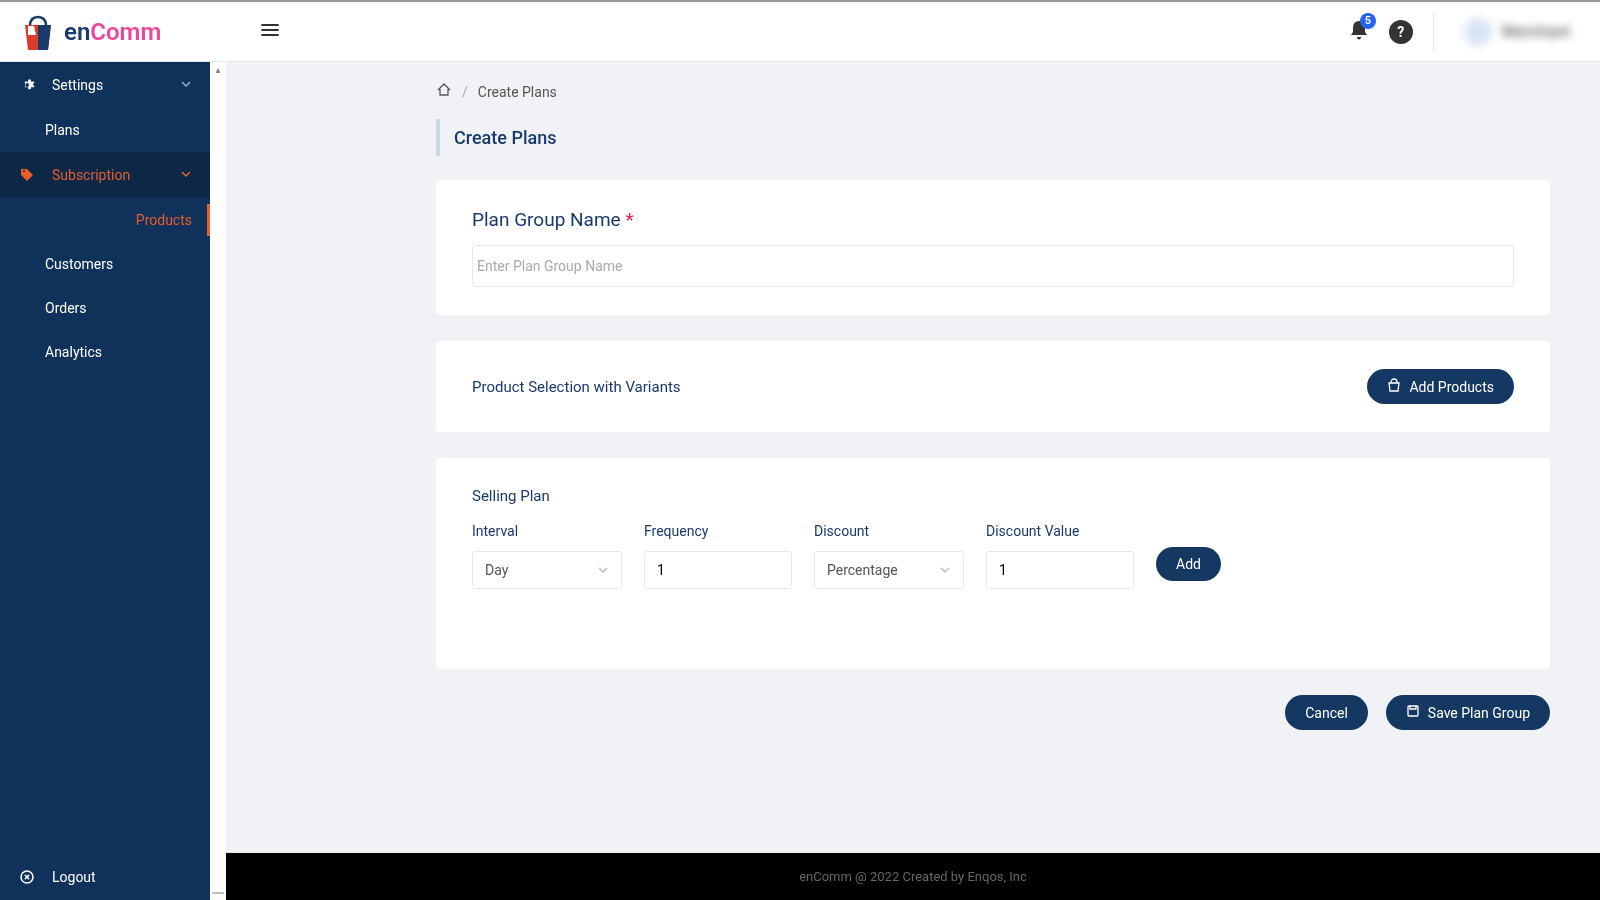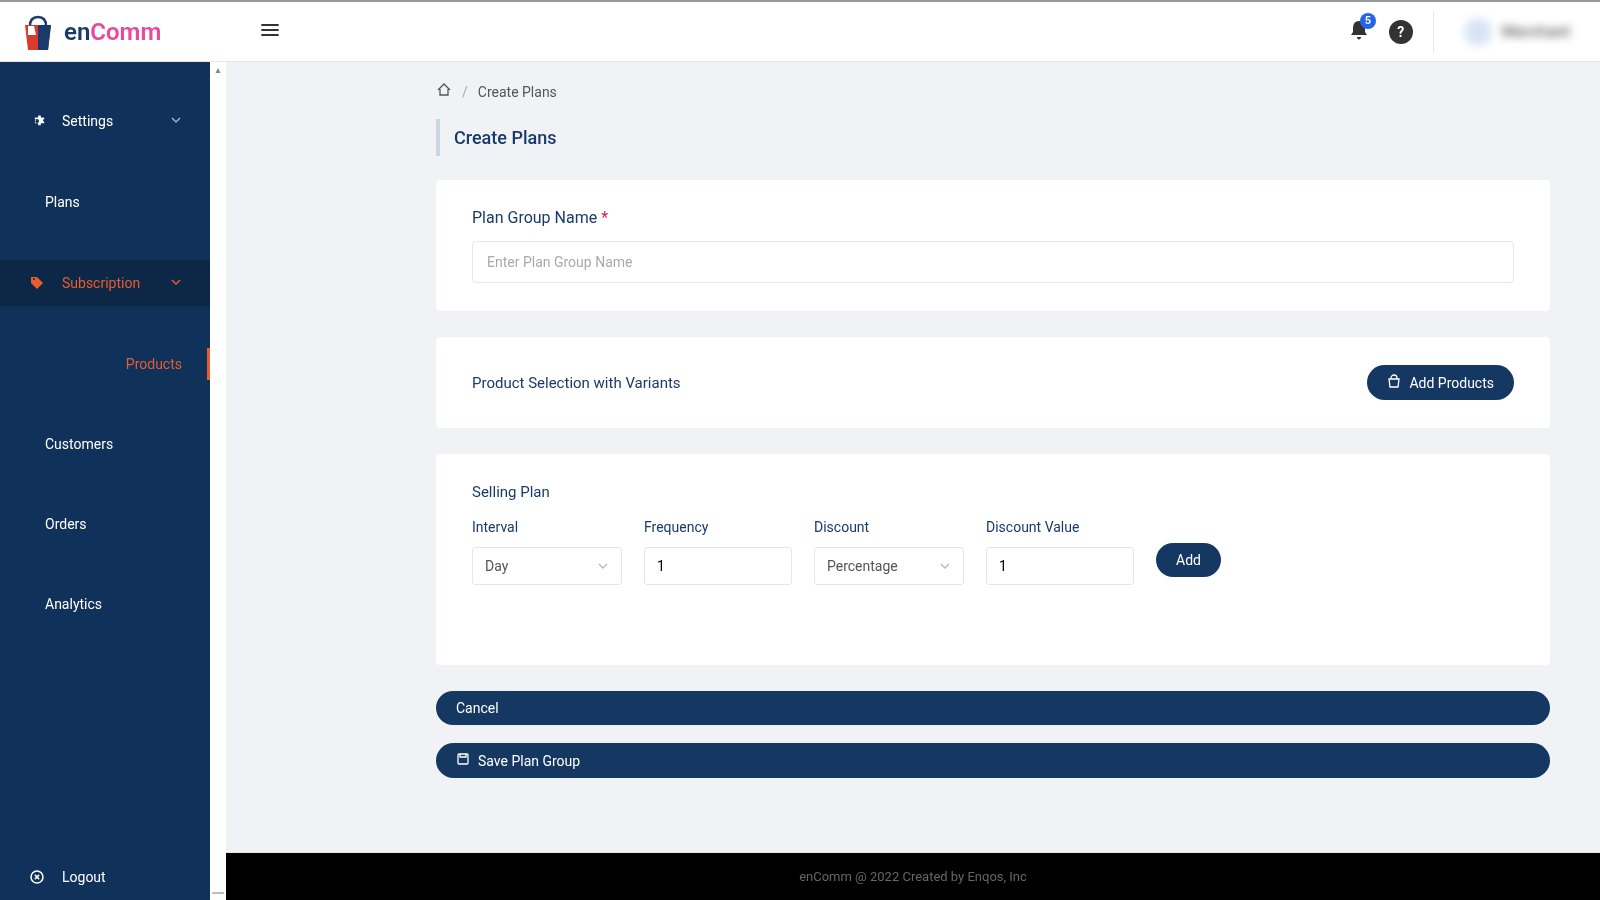--- a/index.html
+++ b/index.html
@@ -34,22 +34,22 @@
   color: #666; font-weight: 500; padding: 5px 10px;
 }
 .user-avatar { width: 28px; height: 28px; background: #d8e4f5; border-radius: 50%; }
 
 .layout { display: flex; height: calc(100% - 62px); }
 .sidebar {
   width: 210px; background: #10315a; color: #fff; display: flex; flex-direction: column;
   flex-shrink: 0;
 }
 .sidebar-item {
-  display: flex; align-items: center; padding: 14px 28px; cursor: pointer;
-  font-size: 14px; position: relative; margin-top: 36px;
+  display: flex; align-items: center; padding: 14px 18px; cursor: pointer;
+  font-size: 14px; position: relative;
 }
 .sidebar-item.top-level { gap: 16px; }
 .sidebar-item.active { color: #e85d2d; background: #0d2847; }
 .sidebar-item.sel { color: #e85d2d; justify-content: flex-end; }
 .sidebar-item.sel::after {
   content: ''; position: absolute; right: 0; top: 6px; bottom: 6px; width: 3px;
   background: #e85d2d;
 }
 .sidebar-sub { padding-left: 45px; }
 .sidebar-icon { width: 18px; height: 18px; display: flex; align-items: center; justify-content: center; }
@@ -73,24 +73,24 @@
 .breadcrumb { display: flex; align-items: center; gap: 10px; font-size: 14px; color: #555; margin-bottom: 18px; }
 .breadcrumb-sep { color: #aaa; }
 .page-title {
   font-size: 18px; color: #1a3a6b; font-weight: 500; border-left: 4px solid #c9d4e4;
   padding: 8px 14px; margin-bottom: 24px;
 }
 
 .card {
   background: #fff; border-radius: 4px; padding: 28px 36px; margin-bottom: 26px;
 }
-.field-label { font-size: 16px; color: #1a3a6b; margin-bottom: 14px; display: block; }
+.field-label { font-size: 19px; color: #1a3a6b; margin-bottom: 14px; display: block; }
 .req { color: #e11d48; }
 .text-input {
-  width: 100%; padding: 12px 14px; border: 1px solid #e5e7eb; border-radius: 4px;
+  width: 100%; padding: 12px 4px; border: 1px solid #e5e7eb; border-radius: 4px;
   font-size: 14px; color: #333; outline: none;
 }
 .text-input::placeholder { color: #aaa; }
 
 .product-header { display: flex; justify-content: space-between; align-items: center; }
 .section-title { font-size: 15px; color: #1a3a6b; }
 .btn {
   display: inline-flex; align-items: center; gap: 8px; border: none;
   border-radius: 18px; padding: 9px 20px; font-size: 14px; cursor: pointer;
   font-weight: 400;
@@ -102,21 +102,21 @@
 .field-col .mini-label { font-size: 14px; color: #1a3a6b; margin-bottom: 12px; }
 .select-box, .num-input {
   height: 38px; border: 1px solid #e5e7eb; border-radius: 3px; padding: 0 12px;
   font-size: 14px; color: #555; background: #fff; display: flex; align-items: center;
   justify-content: space-between; cursor: pointer;
 }
 .select-box { width: 150px; }
 .num-input { width: 148px; }
 .select-box input, .num-input input { border: none; outline: none; width: 100%; font-size: 14px; background: transparent; }
 
-.actions-row { display: flex; justify-content: flex-end; gap: 18px; padding: 0 0 30px; flex-direction: column; }
+.actions-row { display: flex; justify-content: flex-end; gap: 18px; padding: 0 0 30px; }
 
 .footer {
   text-align: center; padding: 16px; font-size: 13px; color: #666;
   border-top: 1px solid #e5e7eb; background: #000000;
 }
 </style>
 </head>
 <body>
 
 <div class="header">

